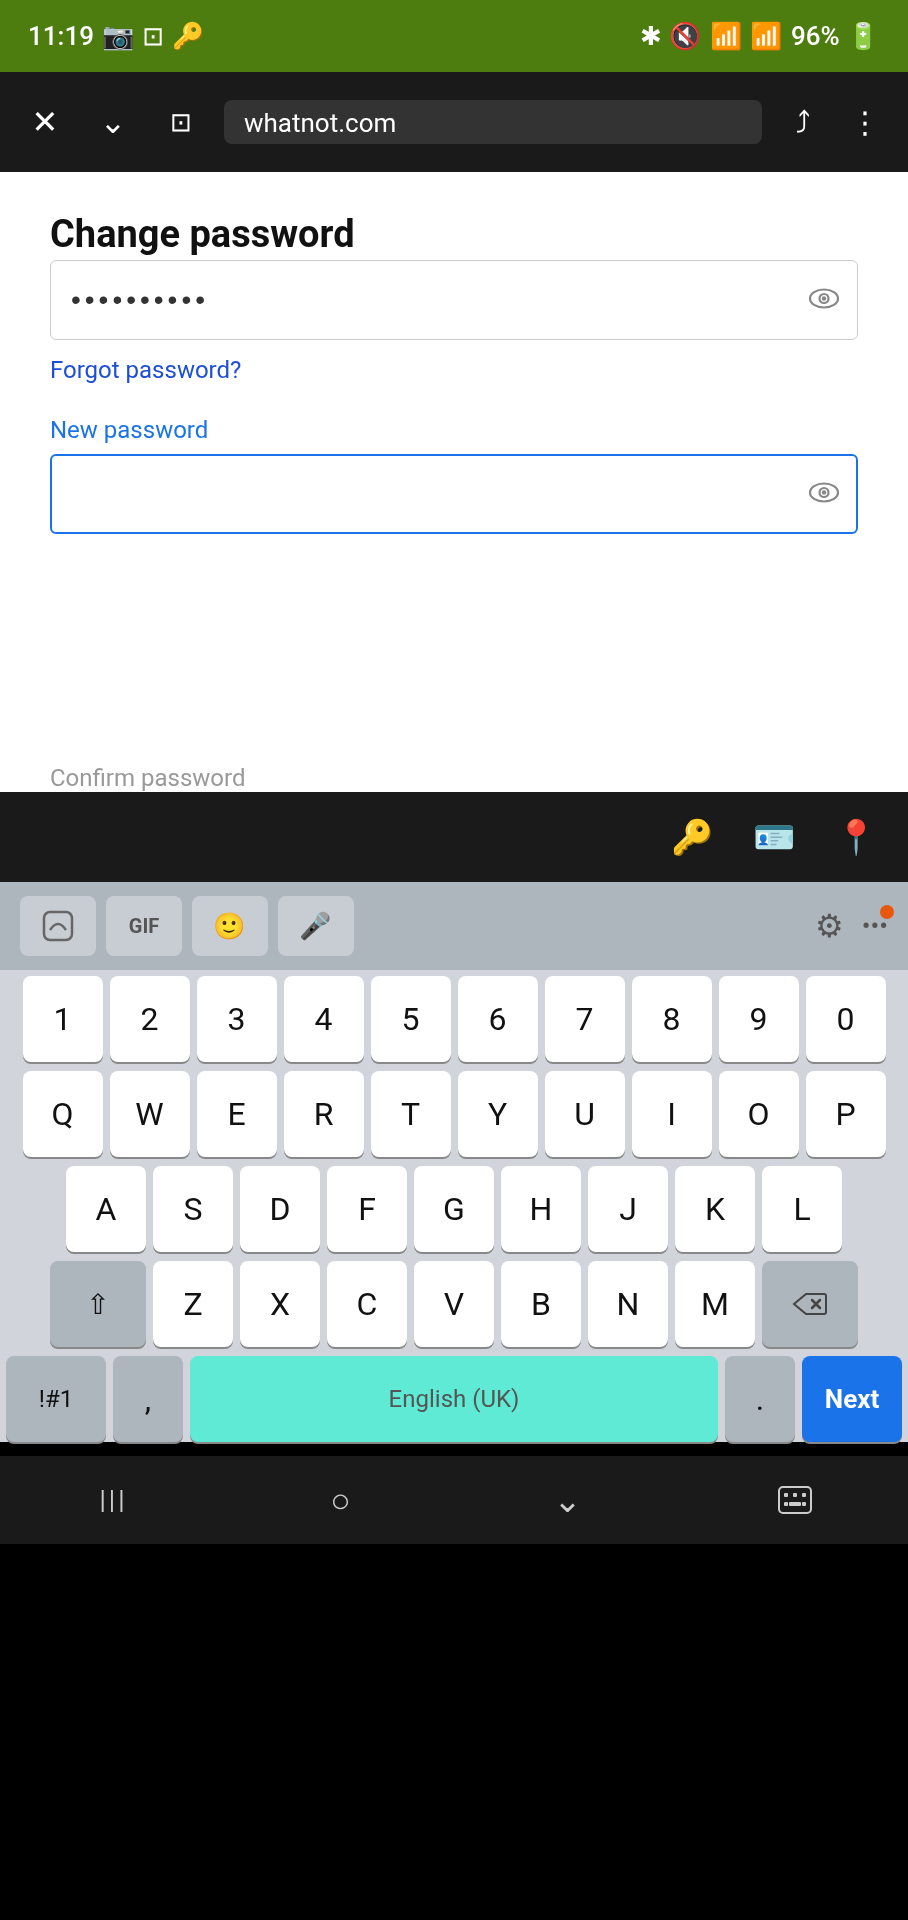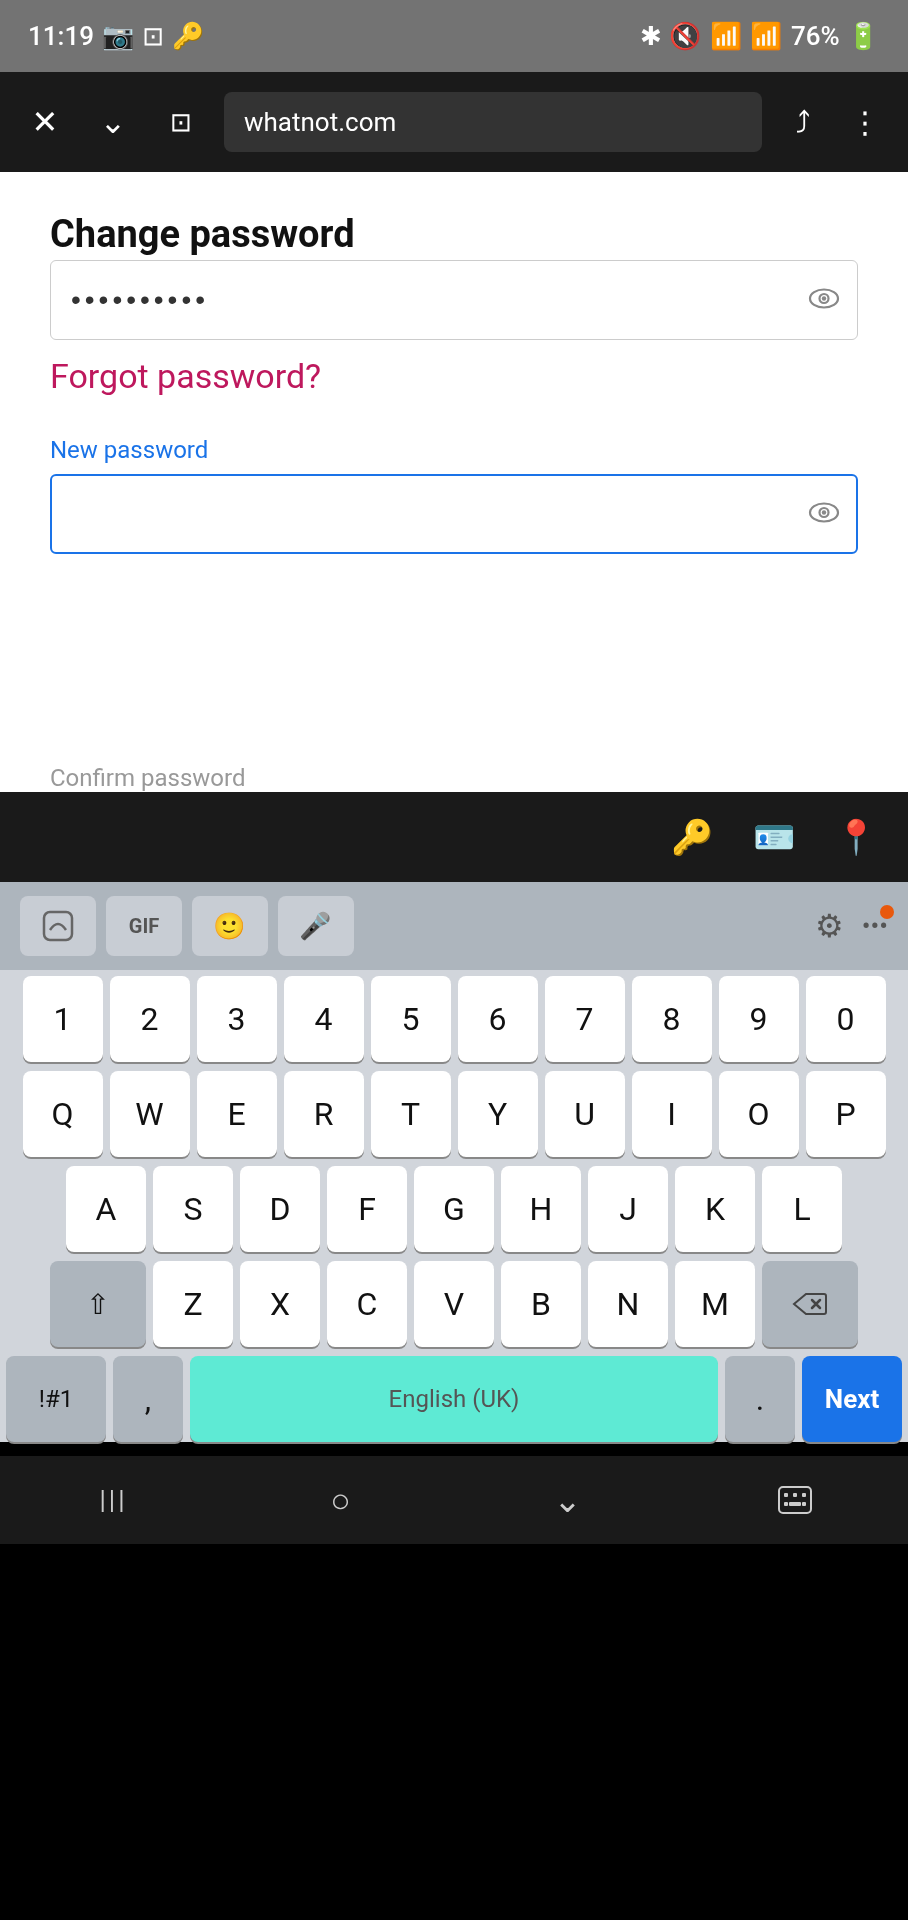--- a/index.html
+++ b/index.html
@@ -10,21 +10,21 @@
       background: #000;
       font-family: 'Roboto', Arial, sans-serif;
       overflow: hidden;
       position: relative;
     }
 
     
     .status-bar {
       width: 100%;
       height: 72px;
-      background: #737373;
+      background: #4d7c0f;
       display: flex;
       align-items: center;
       justify-content: space-between;
       padding: 0 28px;
       color: #fff;
       font-size: 26px;
       font-weight: 500;
     }
     .status-bar-left {
       display: flex;
@@ -52,26 +52,25 @@
       font-size: 32px;
       width: 50px;
       height: 50px;
       display: flex;
       align-items: center;
       justify-content: center;
       cursor: pointer;
     }
     .url-bar {
       flex: 1;
-      height: 60px;
+      height: 44px;
       background: #333;
       border-radius: 8px;
       display: flex;
-      align-items: center;
-      padding: 0 20px;
+      padding: 8px 20px;
       color: #fff;
       font-size: 26px;
     }
     .browser-actions {
       display: flex;
       align-items: center;
       gap: 16px;
     }
     .browser-action-btn {
       color: #fff;
@@ -133,25 +132,25 @@
     .eye-icon {
       position: absolute;
       right: 18px;
       top: 50%;
       transform: translateY(-50%);
       font-size: 28px;
       color: #888;
       cursor: pointer;
     }
     .forgot-link {
-      color: #be185d;
-      font-size: 34px;
+      color: #1d4ed8;
+      font-size: 24px;
       text-decoration: none;
       display: block;
-      margin-bottom: 40px;
+      margin-bottom: 32px;
     }
     @keyframes blink {
       0%, 100% { opacity: 1; }
       50% { opacity: 0; }
     }
     .confirm-label {
       font-size: 24px;
       color: #999;
       position: absolute;
       bottom: 0px;
@@ -302,21 +301,21 @@
     <span>11:19</span>
     <span>📷</span>
     <span>⊡</span>
     <span>🔑</span>
   </div>
   <div class="status-bar-right">
     <span>✱</span>
     <span>🔇</span>
     <span>📶</span>
     <span>📶</span>
-    <span>76%</span>
+    <span>96%</span>
     <span>🔋</span>
   </div>
 </div>
 
 <div class="browser-chrome">
   <div class="browser-btn">✕</div>
   <div class="browser-btn">⌄</div>
   <div class="browser-btn" style="font-size:26px;">⊡</div>
   <div class="url-bar">
     <span>whatnot.com</span>

